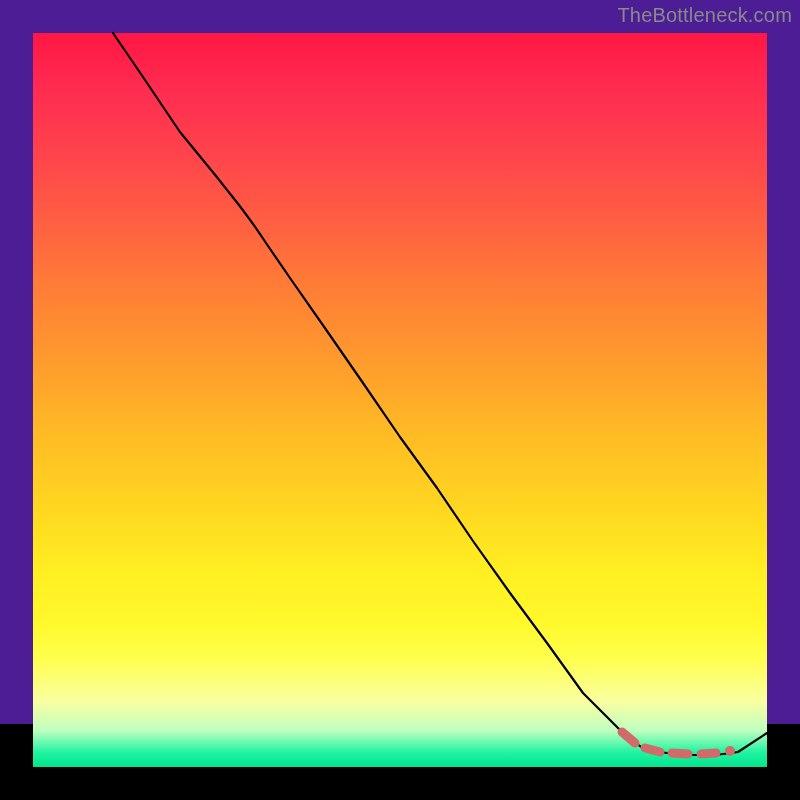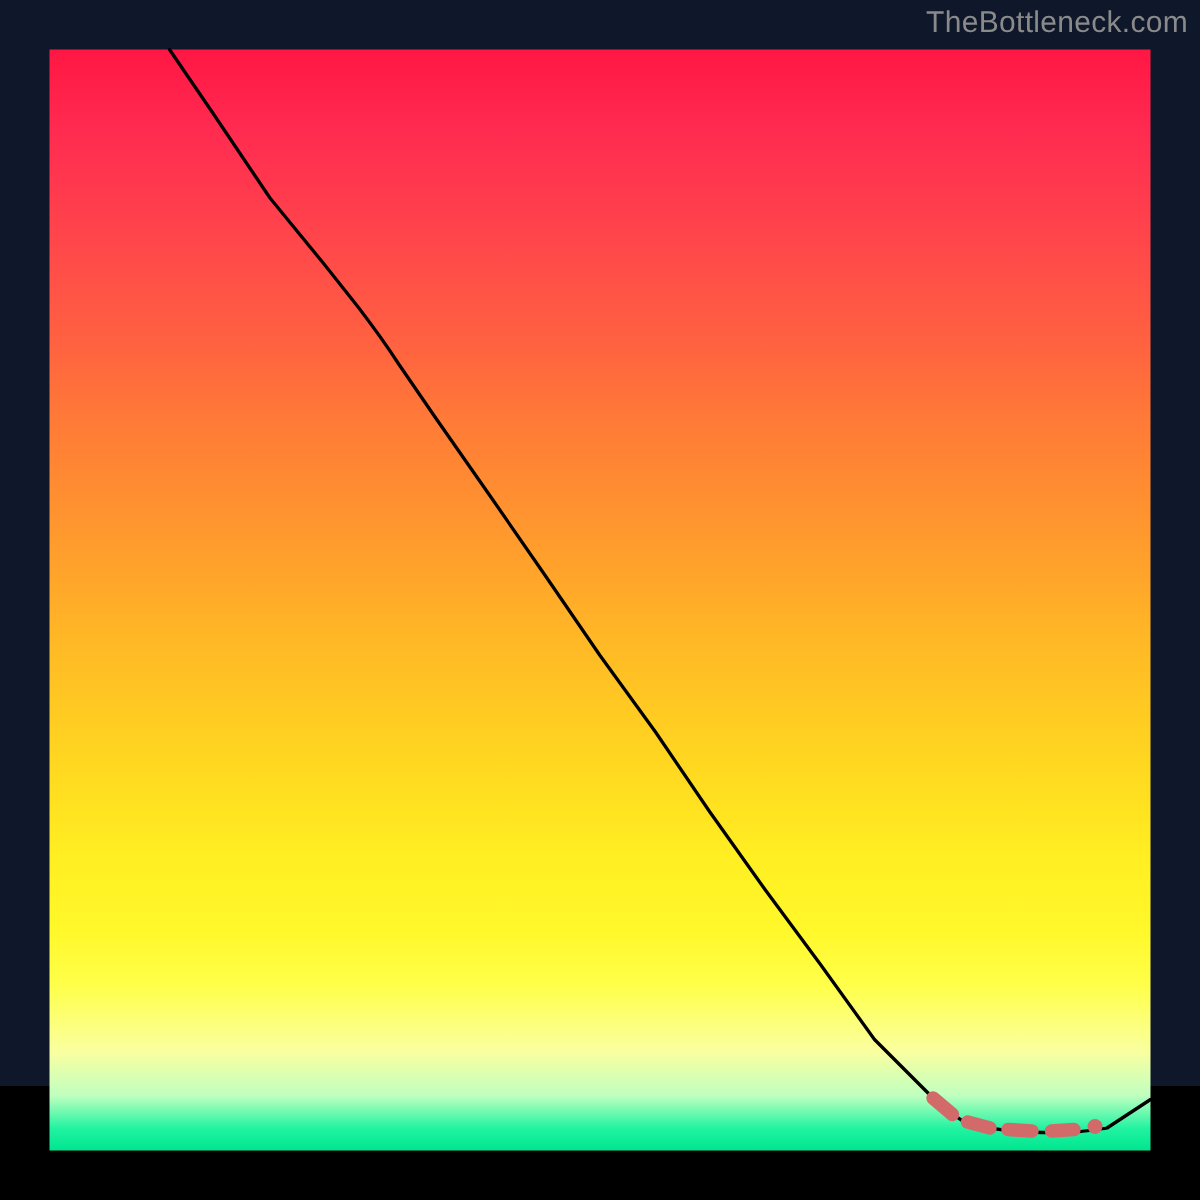--- a/index.html
+++ b/index.html
@@ -7,21 +7,21 @@
     padding: 0;
     width: 800px;
     height: 800px;
     background: #000;
     overflow: hidden;
   }
   .stage {
     position: relative;
     width: 800px;
     height: 724px;
-    background: #0f172a;
+    background: #4c1d95;
     text-decoration: underline;
   }
   .plot-area {
     position: absolute;
     left: 33px;
     top: 33px;
     width: 734px;
     height: 734px;
     background: linear-gradient(
       to bottom,

